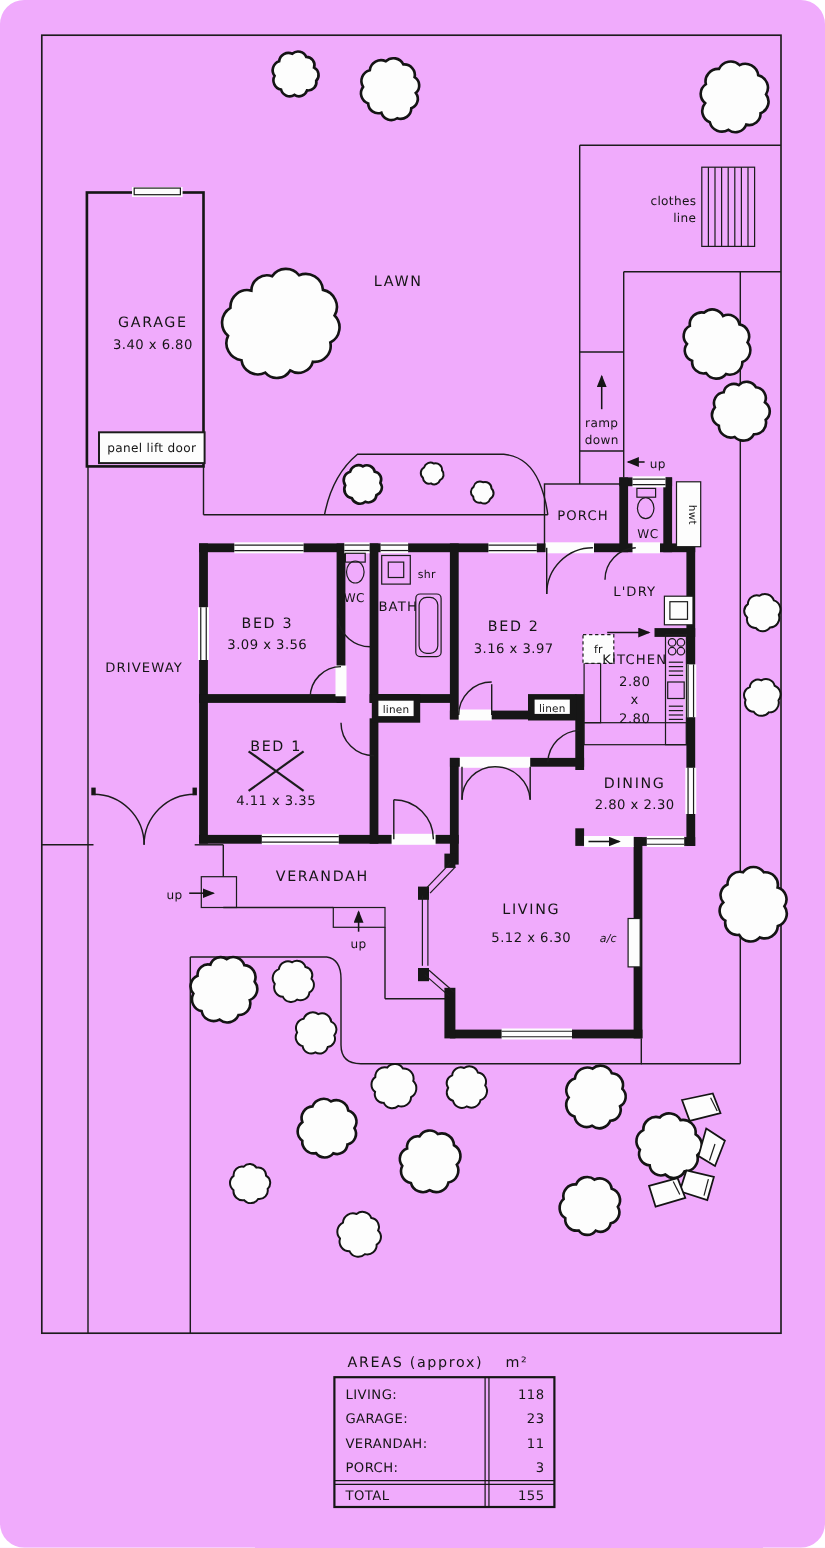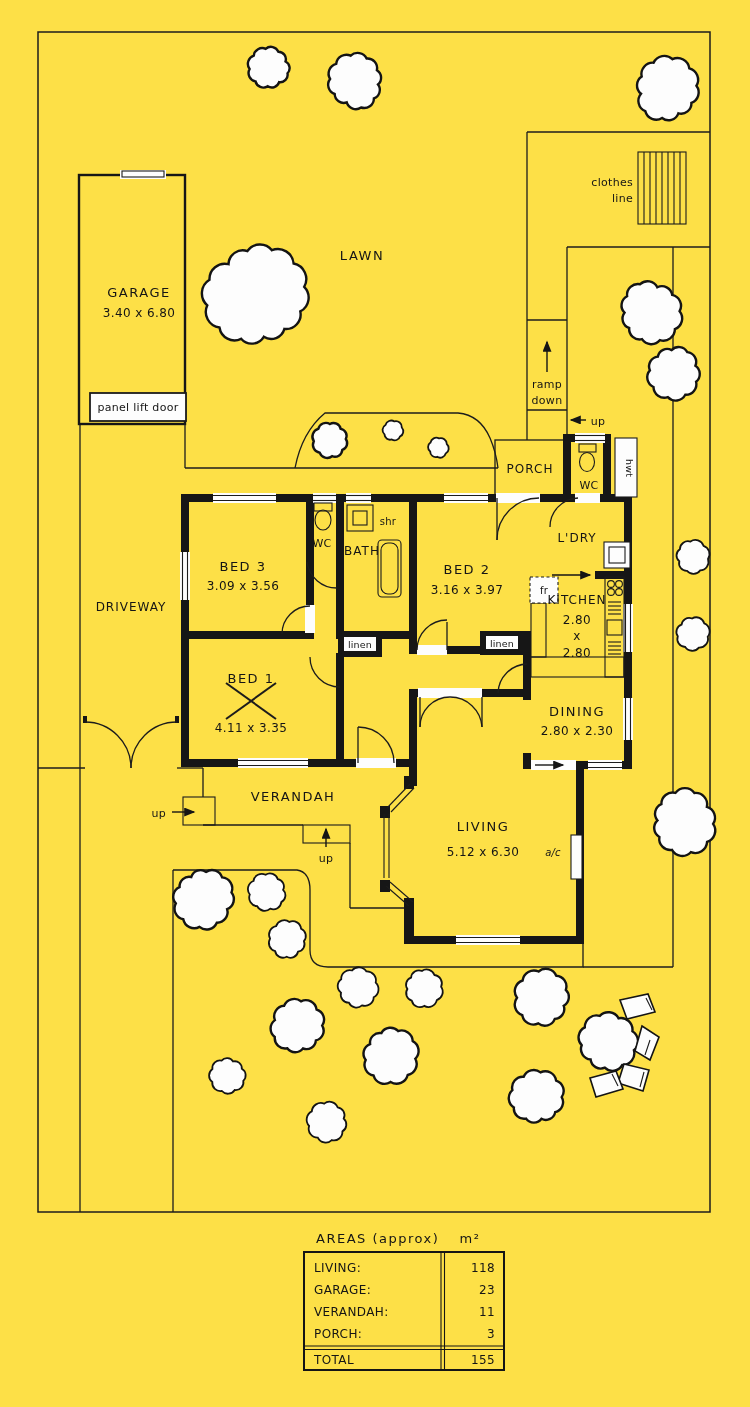--- a/index.html
+++ b/index.html
@@ -1,16 +1,16 @@
 <!DOCTYPE html>
 <html><head>
 <meta charset="utf-8">
 <style>
   html,body{margin:0;padding:0;background:#ffffff;}
-  .page{position:relative;width:750px;height:1407px;background:#fde047;overflow:hidden;}
+  .page{position:relative;width:750px;height:1407px;background:#f0abfc;overflow:hidden;border-radius:22px;}
   svg{display:block;}
   .t{font-family:"DejaVu Sans",sans-serif;fill:#151515;text-anchor:middle;}
   .t13{font-size:13px;letter-spacing:1.5px;}
   .t12{font-size:12px;letter-spacing:1px;}
   .t12d{font-size:12px;letter-spacing:0.4px;}
   .t11{font-size:11px;letter-spacing:0.3px;}
   .t10{font-size:10px;letter-spacing:0.2px;}
   .t95{font-size:9.5px;letter-spacing:0.2px;}
   .ital{font-style:italic;}
   .w{fill:#161616;stroke:none;}

